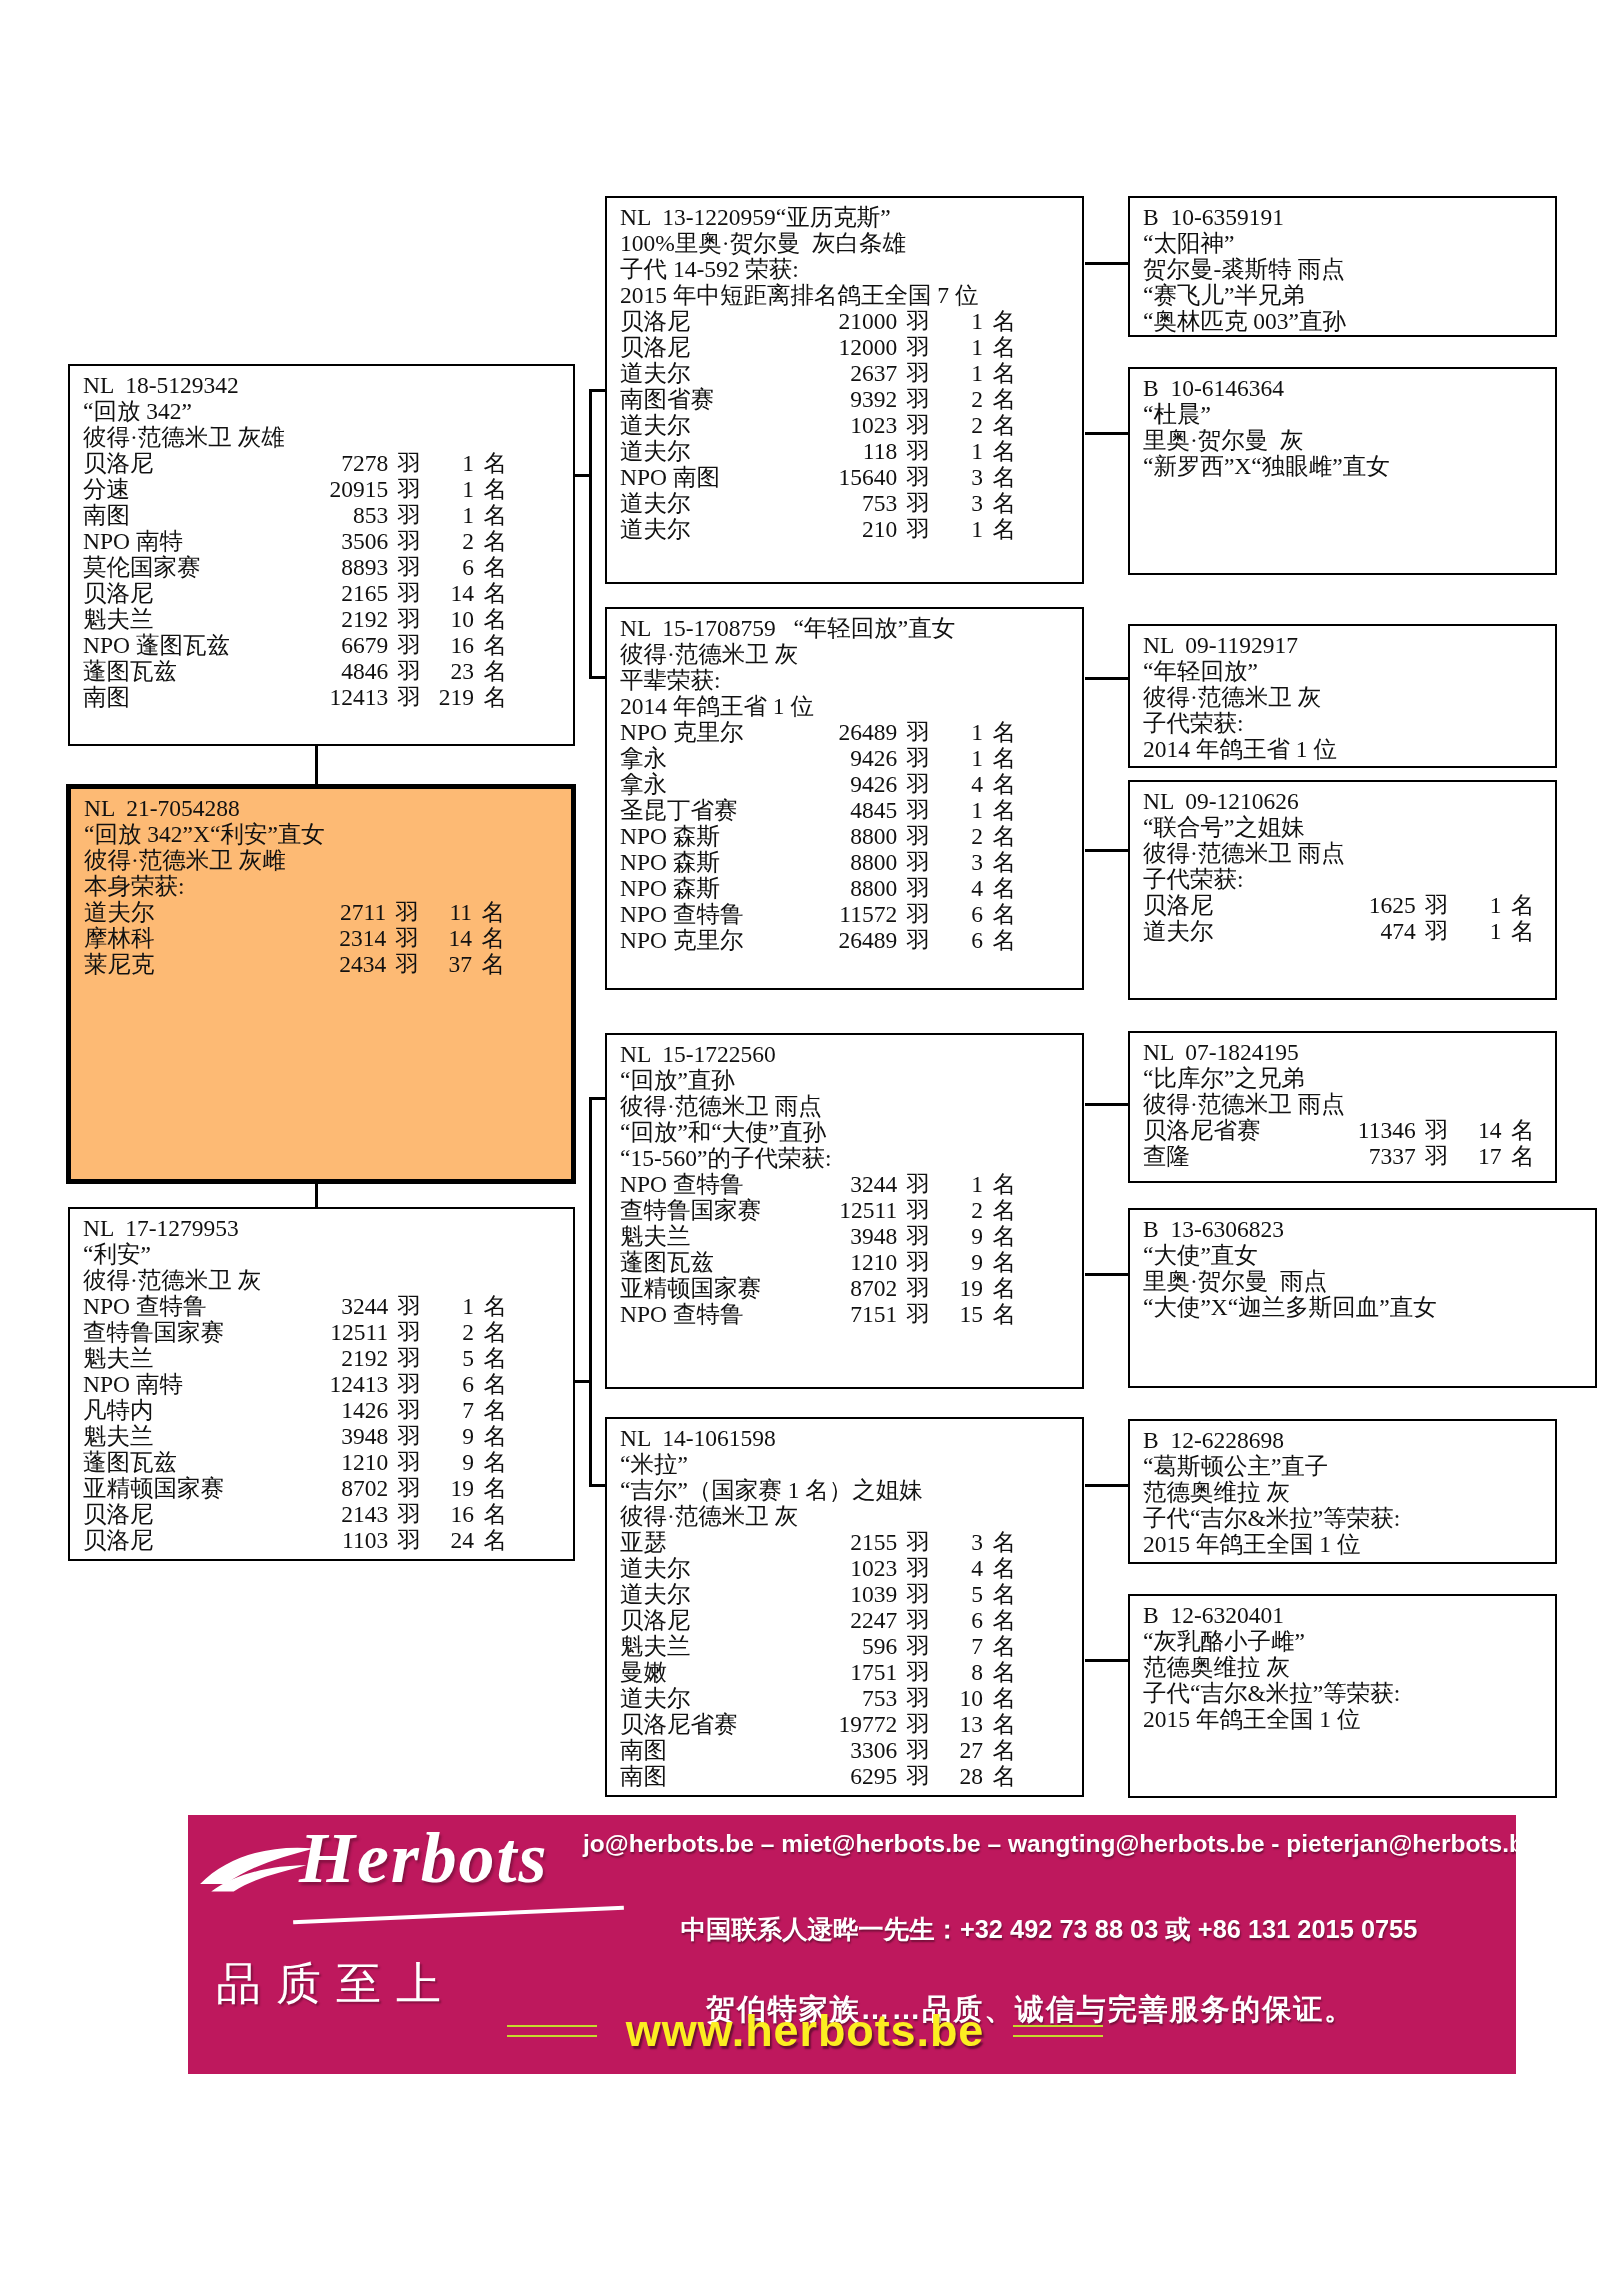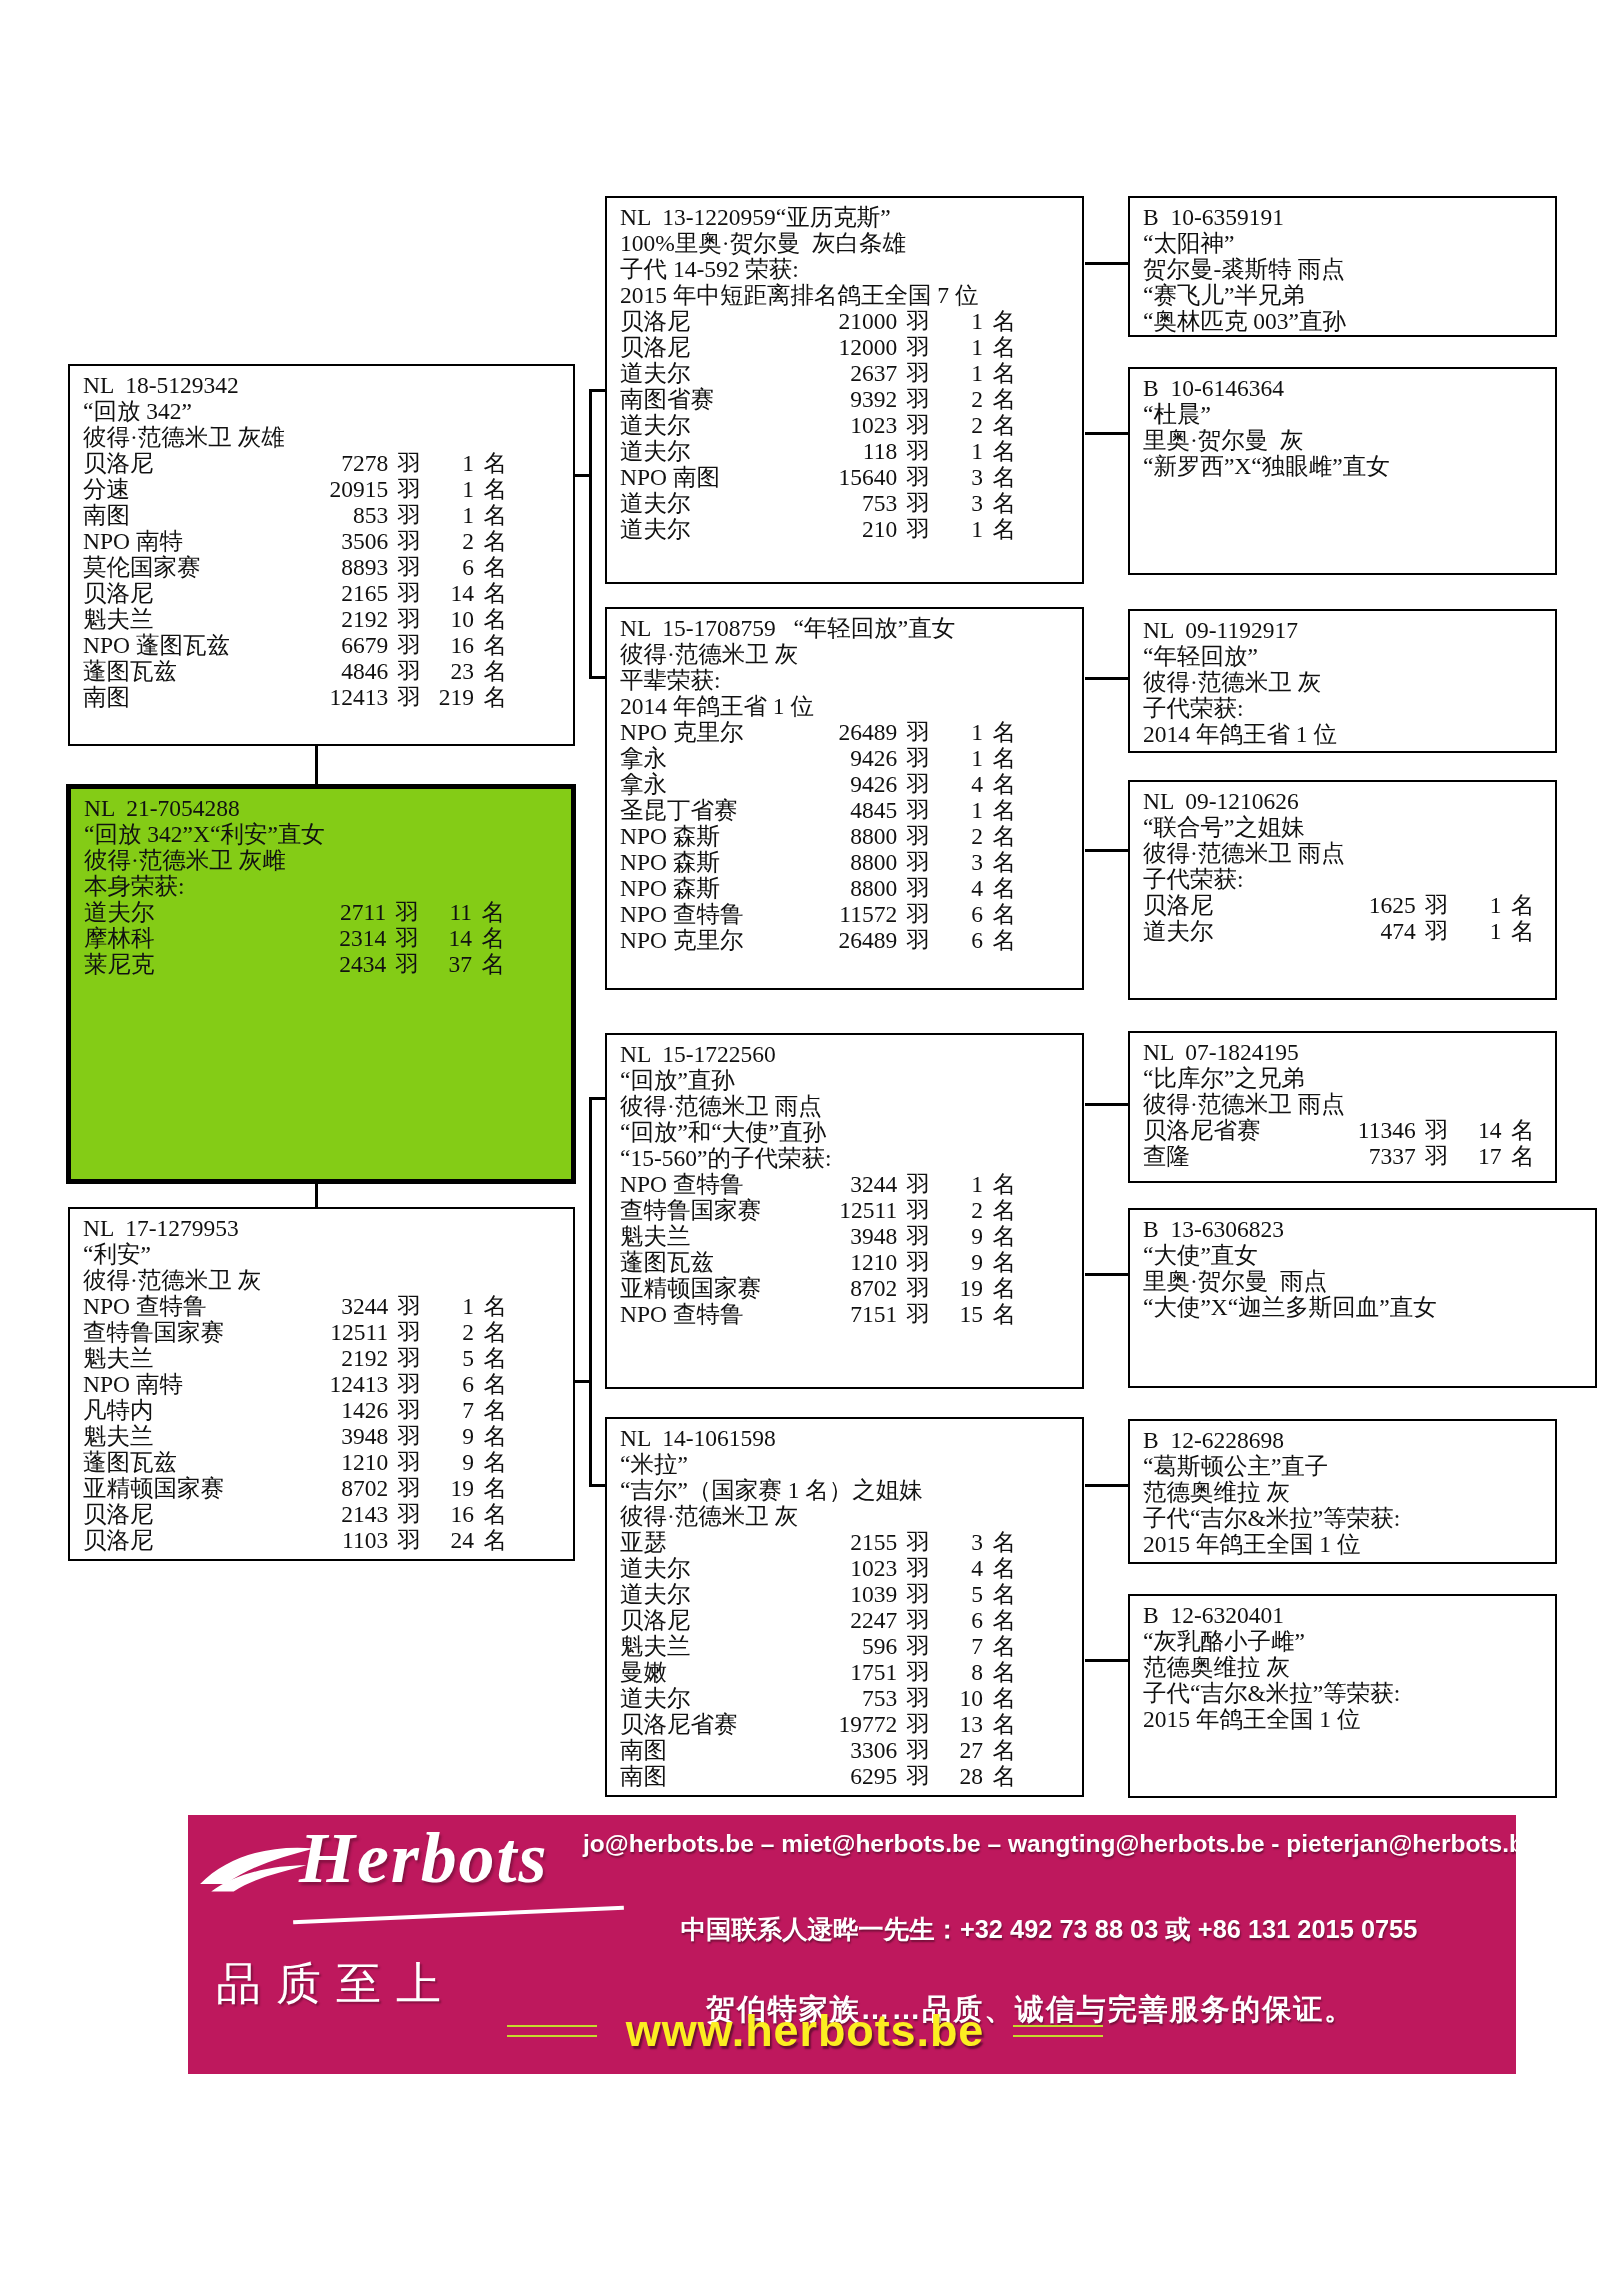--- a/index.html
+++ b/index.html
@@ -5,21 +5,21 @@
   html,body{margin:0;padding:0;background:#ffffff;}
   .page{
     position:relative;width:1620px;height:2290px;background:#ffffff;overflow:hidden;
     font-family:"Liberation Serif","DejaVu Serif",serif;color:#111;
   }
   
   .pbox{
     position:absolute;box-sizing:border-box;background:#fff;border:2.8px solid #000;
     padding:5.6px 13px;overflow:hidden;font-size:23.5px;line-height:26px;white-space:pre;
   }
-  .pbox.main{border-width:5.6px;background:#84cc16;font-family:Liberation Serif, serif;}
+  .pbox.main{border-width:5.6px;background:#fdba74;font-family:Liberation Serif, serif;}
   .ring{white-space:pre;}
   .bline{white-space:pre;}
   .res{display:flex;align-items:baseline;padding-right:53px;white-space:pre;}
   .pbox.narrow .res{padding-right:7.5px;}
   .rn{flex:1;text-align:left;overflow:hidden;}
   .rc{min-width:104px;text-align:right;}
   .ru{margin-left:9.4px;}
   .rk{min-width:53px;text-align:right;}
   .ru2{margin-left:9.4px;}
   
@@ -74,21 +74,21 @@
   <div class="pbox main" style="left:66px;top:784px;width:510px;height:400px"><div class="ring">NL  21-7054288</div><div class="bline">“回放 342”X“利安”直女</div><div class="bline">彼得·范德米卫 灰雌</div><div class="bline">本身荣获:</div><div class="res"><span class="rn">道夫尔</span><span class="rc">2711</span><span class="ru">羽</span><span class="rk">11</span><span class="ru2">名</span></div><div class="res"><span class="rn">摩林科</span><span class="rc">2314</span><span class="ru">羽</span><span class="rk">14</span><span class="ru2">名</span></div><div class="res"><span class="rn">莱尼克</span><span class="rc">2434</span><span class="ru">羽</span><span class="rk">37</span><span class="ru2">名</span></div></div>
   <div class="pbox" style="left:68px;top:1207px;width:507px;height:354px"><div class="ring">NL  17-1279953</div><div class="bline">“利安”</div><div class="bline">彼得·范德米卫 灰</div><div class="res"><span class="rn">NPO 查特鲁</span><span class="rc">3244</span><span class="ru">羽</span><span class="rk">1</span><span class="ru2">名</span></div><div class="res"><span class="rn">查特鲁国家赛</span><span class="rc">12511</span><span class="ru">羽</span><span class="rk">2</span><span class="ru2">名</span></div><div class="res"><span class="rn">魁夫兰</span><span class="rc">2192</span><span class="ru">羽</span><span class="rk">5</span><span class="ru2">名</span></div><div class="res"><span class="rn">NPO 南特</span><span class="rc">12413</span><span class="ru">羽</span><span class="rk">6</span><span class="ru2">名</span></div><div class="res"><span class="rn">凡特内</span><span class="rc">1426</span><span class="ru">羽</span><span class="rk">7</span><span class="ru2">名</span></div><div class="res"><span class="rn">魁夫兰</span><span class="rc">3948</span><span class="ru">羽</span><span class="rk">9</span><span class="ru2">名</span></div><div class="res"><span class="rn">蓬图瓦兹</span><span class="rc">1210</span><span class="ru">羽</span><span class="rk">9</span><span class="ru2">名</span></div><div class="res"><span class="rn">亚精顿国家赛</span><span class="rc">8702</span><span class="ru">羽</span><span class="rk">19</span><span class="ru2">名</span></div><div class="res"><span class="rn">贝洛尼</span><span class="rc">2143</span><span class="ru">羽</span><span class="rk">16</span><span class="ru2">名</span></div><div class="res"><span class="rn">贝洛尼</span><span class="rc">1103</span><span class="ru">羽</span><span class="rk">24</span><span class="ru2">名</span></div></div>
 
   <div class="pbox" style="left:605px;top:196px;width:479px;height:388px"><div class="ring">NL  13-1220959“亚历克斯”</div><div class="bline">100%里奥·贺尔曼  灰白条雄</div><div class="bline">子代 14-592 荣获:</div><div class="bline">2015 年中短距离排名鸽王全国 7 位</div><div class="res"><span class="rn">贝洛尼</span><span class="rc">21000</span><span class="ru">羽</span><span class="rk">1</span><span class="ru2">名</span></div><div class="res"><span class="rn">贝洛尼</span><span class="rc">12000</span><span class="ru">羽</span><span class="rk">1</span><span class="ru2">名</span></div><div class="res"><span class="rn">道夫尔</span><span class="rc">2637</span><span class="ru">羽</span><span class="rk">1</span><span class="ru2">名</span></div><div class="res"><span class="rn">南图省赛</span><span class="rc">9392</span><span class="ru">羽</span><span class="rk">2</span><span class="ru2">名</span></div><div class="res"><span class="rn">道夫尔</span><span class="rc">1023</span><span class="ru">羽</span><span class="rk">2</span><span class="ru2">名</span></div><div class="res"><span class="rn">道夫尔</span><span class="rc">118</span><span class="ru">羽</span><span class="rk">1</span><span class="ru2">名</span></div><div class="res"><span class="rn">NPO 南图</span><span class="rc">15640</span><span class="ru">羽</span><span class="rk">3</span><span class="ru2">名</span></div><div class="res"><span class="rn">道夫尔</span><span class="rc">753</span><span class="ru">羽</span><span class="rk">3</span><span class="ru2">名</span></div><div class="res"><span class="rn">道夫尔</span><span class="rc">210</span><span class="ru">羽</span><span class="rk">1</span><span class="ru2">名</span></div></div>
   <div class="pbox" style="left:605px;top:607px;width:479px;height:383px"><div class="ring">NL  15-1708759   “年轻回放”直女</div><div class="bline">彼得·范德米卫 灰</div><div class="bline">平辈荣获:</div><div class="bline">2014 年鸽王省 1 位</div><div class="res"><span class="rn">NPO 克里尔</span><span class="rc">26489</span><span class="ru">羽</span><span class="rk">1</span><span class="ru2">名</span></div><div class="res"><span class="rn">拿永</span><span class="rc">9426</span><span class="ru">羽</span><span class="rk">1</span><span class="ru2">名</span></div><div class="res"><span class="rn">拿永</span><span class="rc">9426</span><span class="ru">羽</span><span class="rk">4</span><span class="ru2">名</span></div><div class="res"><span class="rn">圣昆丁省赛</span><span class="rc">4845</span><span class="ru">羽</span><span class="rk">1</span><span class="ru2">名</span></div><div class="res"><span class="rn">NPO 森斯</span><span class="rc">8800</span><span class="ru">羽</span><span class="rk">2</span><span class="ru2">名</span></div><div class="res"><span class="rn">NPO 森斯</span><span class="rc">8800</span><span class="ru">羽</span><span class="rk">3</span><span class="ru2">名</span></div><div class="res"><span class="rn">NPO 森斯</span><span class="rc">8800</span><span class="ru">羽</span><span class="rk">4</span><span class="ru2">名</span></div><div class="res"><span class="rn">NPO 查特鲁</span><span class="rc">11572</span><span class="ru">羽</span><span class="rk">6</span><span class="ru2">名</span></div><div class="res"><span class="rn">NPO 克里尔</span><span class="rc">26489</span><span class="ru">羽</span><span class="rk">6</span><span class="ru2">名</span></div></div>
   <div class="pbox" style="left:605px;top:1033px;width:479px;height:356px"><div class="ring">NL  15-1722560</div><div class="bline">“回放”直孙</div><div class="bline">彼得·范德米卫 雨点</div><div class="bline">“回放”和“大使”直孙</div><div class="bline">“15-560”的子代荣获:</div><div class="res"><span class="rn">NPO 查特鲁</span><span class="rc">3244</span><span class="ru">羽</span><span class="rk">1</span><span class="ru2">名</span></div><div class="res"><span class="rn">查特鲁国家赛</span><span class="rc">12511</span><span class="ru">羽</span><span class="rk">2</span><span class="ru2">名</span></div><div class="res"><span class="rn">魁夫兰</span><span class="rc">3948</span><span class="ru">羽</span><span class="rk">9</span><span class="ru2">名</span></div><div class="res"><span class="rn">蓬图瓦兹</span><span class="rc">1210</span><span class="ru">羽</span><span class="rk">9</span><span class="ru2">名</span></div><div class="res"><span class="rn">亚精顿国家赛</span><span class="rc">8702</span><span class="ru">羽</span><span class="rk">19</span><span class="ru2">名</span></div><div class="res"><span class="rn">NPO 查特鲁</span><span class="rc">7151</span><span class="ru">羽</span><span class="rk">15</span><span class="ru2">名</span></div></div>
   <div class="pbox" style="left:605px;top:1417px;width:479px;height:380px"><div class="ring">NL  14-1061598</div><div class="bline">“米拉”</div><div class="bline">“吉尔”（国家赛 1 名）之姐妹</div><div class="bline">彼得·范德米卫 灰</div><div class="res"><span class="rn">亚瑟</span><span class="rc">2155</span><span class="ru">羽</span><span class="rk">3</span><span class="ru2">名</span></div><div class="res"><span class="rn">道夫尔</span><span class="rc">1023</span><span class="ru">羽</span><span class="rk">4</span><span class="ru2">名</span></div><div class="res"><span class="rn">道夫尔</span><span class="rc">1039</span><span class="ru">羽</span><span class="rk">5</span><span class="ru2">名</span></div><div class="res"><span class="rn">贝洛尼</span><span class="rc">2247</span><span class="ru">羽</span><span class="rk">6</span><span class="ru2">名</span></div><div class="res"><span class="rn">魁夫兰</span><span class="rc">596</span><span class="ru">羽</span><span class="rk">7</span><span class="ru2">名</span></div><div class="res"><span class="rn">曼嫩</span><span class="rc">1751</span><span class="ru">羽</span><span class="rk">8</span><span class="ru2">名</span></div><div class="res"><span class="rn">道夫尔</span><span class="rc">753</span><span class="ru">羽</span><span class="rk">10</span><span class="ru2">名</span></div><div class="res"><span class="rn">贝洛尼省赛</span><span class="rc">19772</span><span class="ru">羽</span><span class="rk">13</span><span class="ru2">名</span></div><div class="res"><span class="rn">南图</span><span class="rc">3306</span><span class="ru">羽</span><span class="rk">27</span><span class="ru2">名</span></div><div class="res"><span class="rn">南图</span><span class="rc">6295</span><span class="ru">羽</span><span class="rk">28</span><span class="ru2">名</span></div></div>
 
   <div class="pbox narrow" style="left:1128px;top:196px;width:429px;height:141px"><div class="ring">B  10-6359191</div><div class="bline">“太阳神”</div><div class="bline">贺尔曼-裘斯特 雨点</div><div class="bline">“赛飞儿”半兄弟</div><div class="bline">“奥林匹克 003”直孙</div></div>
   <div class="pbox narrow" style="left:1128px;top:367px;width:429px;height:208px"><div class="ring">B  10-6146364</div><div class="bline">“杜晨”</div><div class="bline">里奥·贺尔曼  灰</div><div class="bline">“新罗西”X“独眼雌”直女</div></div>
-  <div class="pbox narrow" style="left:1128px;top:609px;width:429px;height:144px"><div class="ring">NL  09-1192917</div><div class="bline">“年轻回放”</div><div class="bline">彼得·范德米卫 灰</div><div class="bline">子代荣获:</div><div class="bline">2014 年鸽王省 1 位</div></div>
+  <div class="pbox narrow" style="left:1128px;top:624px;width:429px;height:144px"><div class="ring">NL  09-1192917</div><div class="bline">“年轻回放”</div><div class="bline">彼得·范德米卫 灰</div><div class="bline">子代荣获:</div><div class="bline">2014 年鸽王省 1 位</div></div>
   <div class="pbox narrow" style="left:1128px;top:780px;width:429px;height:220px"><div class="ring">NL  09-1210626</div><div class="bline">“联合号”之姐妹</div><div class="bline">彼得·范德米卫 雨点</div><div class="bline">子代荣获:</div><div class="res"><span class="rn">贝洛尼</span><span class="rc">1625</span><span class="ru">羽</span><span class="rk">1</span><span class="ru2">名</span></div><div class="res"><span class="rn">道夫尔</span><span class="rc">474</span><span class="ru">羽</span><span class="rk">1</span><span class="ru2">名</span></div></div>
   <div class="pbox narrow" style="left:1128px;top:1031px;width:429px;height:152px"><div class="ring">NL  07-1824195</div><div class="bline">“比库尔”之兄弟</div><div class="bline">彼得·范德米卫 雨点</div><div class="res"><span class="rn">贝洛尼省赛</span><span class="rc">11346</span><span class="ru">羽</span><span class="rk">14</span><span class="ru2">名</span></div><div class="res"><span class="rn">查隆</span><span class="rc">7337</span><span class="ru">羽</span><span class="rk">17</span><span class="ru2">名</span></div></div>
   <div class="pbox narrow" style="left:1128px;top:1208px;width:469px;height:180px"><div class="ring">B  13-6306823</div><div class="bline">“大使”直女</div><div class="bline">里奥·贺尔曼  雨点</div><div class="bline">“大使”X“迦兰多斯回血”直女</div></div>
   <div class="pbox narrow" style="left:1128px;top:1419px;width:429px;height:145px"><div class="ring">B  12-6228698</div><div class="bline">“葛斯顿公主”直子</div><div class="bline">范德奥维拉 灰</div><div class="bline">子代“吉尔&amp;米拉”等荣获:</div><div class="bline">2015 年鸽王全国 1 位</div></div>
   <div class="pbox narrow" style="left:1128px;top:1594px;width:429px;height:204px"><div class="ring">B  12-6320401</div><div class="bline">“灰乳酪小子雌”</div><div class="bline">范德奥维拉 灰</div><div class="bline">子代“吉尔&amp;米拉”等荣获:</div><div class="bline">2015 年鸽王全国 1 位</div></div>
 
   <div class="vline" style="left:315px;top:746px;height:40px"></div>
   <div class="vline" style="left:315px;top:1184px;height:24.5px"></div>
   <div class="hline" style="left:573px;top:474px;width:18px"></div>
   <div class="vline" style="left:589px;top:389px;height:290px"></div>

